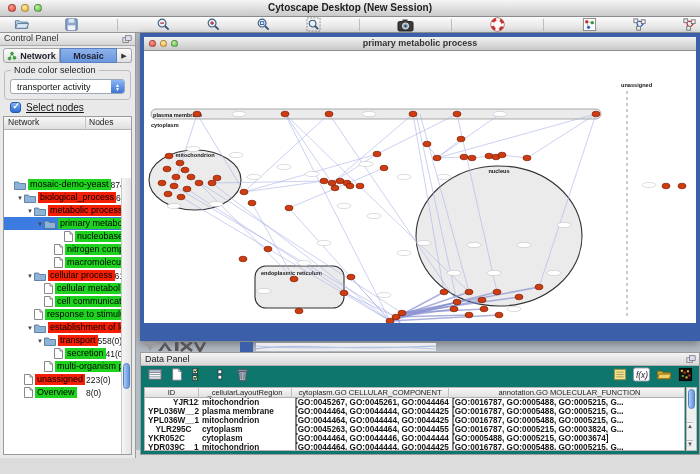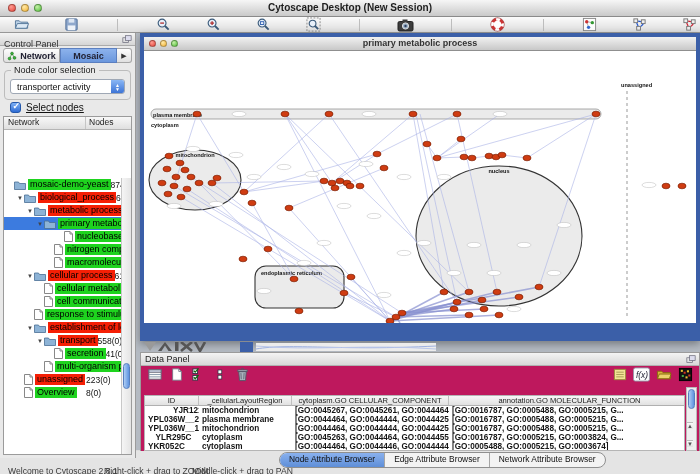--- a/index.html
+++ b/index.html
@@ -14,21 +14,21 @@
   .light.green{background:radial-gradient(circle at 35% 30%,#c5f0a8,#53bf3b);}
   
   .toolbar{position:absolute;left:0;top:17px;width:700px;height:16px;background:linear-gradient(#fbfbfb,#dddddd);border-bottom:1px solid #979797;display:flex;align-items:center;padding-left:12px;box-sizing:border-box;gap:31px;}
   .tbi{width:19px;height:15px;display:flex;align-items:center;justify-content:center;flex:0 0 auto;}
   .sep{width:1px;height:12px;background:#bdbdbd;margin:0 5px;flex:0 0 auto;}
   .search-label{font-size:9.5px;color:#222;margin:0 4px 0 8px;}
   .search-input{width:60px;height:12px;border:1px solid #9aa3af;border-radius:3px;font-size:9px;padding:0 3px;background:#fff;}
   .dd-arrow-btn{width:13px;height:13px;border:1px solid #9aa3af;border-left:none;background:linear-gradient(#fdfdfd,#dcdcdc);font-size:6px;color:#444;display:flex;align-items:center;justify-content:center;}
   
   .control-panel{position:absolute;left:0;top:33px;width:136px;height:425px;background:#e9e9e9;border-right:1px solid #9b9b9b;box-sizing:border-box;z-index:5;}
-  .cp-header{position:absolute;left:0;top:0;right:0;height:13px;background:linear-gradient(#f3f3f3,#d5d5d5);border-bottom:1px solid #ababab;font-size:9px;color:#333;padding:6px 4px;box-sizing:border-box;}
+  .cp-header{position:absolute;left:0;top:0;right:0;height:13px;background:linear-gradient(#f3f3f3,#d5d5d5);border-bottom:1px solid #ababab;font-size:9px;color:#333;padding:0 4px;box-sizing:border-box;}
   .float-ic{position:absolute;right:3px;top:2px;}
   .cp-tabs{position:absolute;left:3px;top:15px;right:3px;height:15px;display:flex;}
   .cp-tab{flex:1;display:flex;align-items:center;justify-content:center;font-size:9px;font-weight:bold;color:#223;background:linear-gradient(#fdfdfd,#e0e0e0);border:1px solid #a5a5a5;box-sizing:border-box;gap:3px;}
   .cp-tab.first{border-radius:3px 0 0 3px;}
   .cp-tab.selected{background:linear-gradient(#8cb2ec,#6b97dd);border-color:#5b7fc0;}
   .cp-tab-arrow{width:14px;border:1px solid #a5a5a5;border-left:none;border-radius:0 3px 3px 0;background:linear-gradient(#fdfdfd,#e0e0e0);font-size:7px;color:#333;display:flex;align-items:center;justify-content:center;}
   .groupbox{position:absolute;left:4px;top:37px;right:4px;height:28px;border:1px solid #bcbcbc;border-radius:4px;}
   .groupbox-legend{position:absolute;left:6px;top:-6px;background:#e9e9e9;padding:0 3px;font-size:9px;color:#222;}
   .dropdown{position:absolute;left:5px;right:5px;top:8px;height:15px;background:#fff;border:1px solid #9fa8b5;border-radius:3px;display:flex;align-items:center;font-size:9px;color:#111;padding-left:6px;box-sizing:border-box;overflow:hidden;}
   .dd-cap{margin-left:auto;width:13px;height:100%;background:linear-gradient(#8ab7f5,#3d74d6);display:flex;flex-direction:column;align-items:center;justify-content:center;color:#fff;}
@@ -56,26 +56,26 @@
   .desktop-bg{position:absolute;left:136px;top:33px;width:564px;height:417px;background:#b4bac2;}
   .net-window{position:absolute;left:140px;top:33px;width:560px;height:308px;background:#3b5fa8;padding:4px;box-sizing:border-box;box-shadow:0 3px 8px rgba(0,0,0,.35);}
   .nw-titlebar{height:14px;background:linear-gradient(#f1f1f1,#c8c8c8);border-bottom:1px solid #8f8f8f;position:relative;box-sizing:border-box;}
   .nw-title{position:absolute;left:0;right:0;top:0;text-align:center;font-size:9px;font-weight:bold;color:#333;line-height:13px;}
   .nw-lights{position:absolute;left:5px;top:3px;display:flex;gap:4px;}
   .nw-lights .light{width:7px;height:7px;}
   .nw-canvas{position:relative;height:272px;background:#fff;overflow:hidden;}
   .nw-canvas svg{position:absolute;left:0;top:0;}
   .watermark{position:absolute;left:140px;top:342px;width:330px;height:10px;z-index:2;}
   
-  .data-panel{position:absolute;left:140px;top:352px;width:560px;height:103px;background:#be185d;border:1px solid #9b9b9b;box-sizing:border-box;z-index:3;}
+  .data-panel{position:absolute;left:140px;top:352px;width:560px;height:103px;background:#0f766e;border:1px solid #9b9b9b;box-sizing:border-box;z-index:3;}
   .dp-header{position:absolute;left:0;top:0;right:0;height:13px;background:linear-gradient(#f4f4f4,#d8d8d8);border-bottom:1px solid #b0b0b0;font-size:9px;color:#222;padding:1px 4px;box-sizing:border-box;}
   .dp-toolbar{position:absolute;left:0;top:13px;right:0;height:21px;display:flex;padding:0 5px;gap:5px;box-sizing:border-box;}
   .dp-right{margin-left:auto;display:flex;gap:5px;}
   .dpi{width:17px;height:16px;display:flex;align-items:center;justify-content:center;}
-  .dp-table{position:absolute;left:3px;right:14px;top:34px;bottom:3px;background:#fff;border:1px solid #b5b5b5;box-sizing:border-box;overflow:hidden;margin-top:8px;}
+  .dp-table{position:absolute;left:3px;right:14px;top:34px;bottom:3px;background:#fff;border:1px solid #b5b5b5;box-sizing:border-box;overflow:hidden;}
   .dt-header{display:flex;height:10px;}
   .dt-th{font-size:7.6px;text-align:center;background:linear-gradient(#f7f7f7,#e1e1e1);border-right:1px solid #c0c0c0;border-bottom:1px solid #b0b0b0;color:#222;overflow:hidden;white-space:nowrap;box-sizing:border-box;line-height:10px;flex:0 0 auto;}
   .dt-row{display:flex;height:9px;}
   .dt-td{font-size:8.2px;color:#141414;padding-left:3px;white-space:nowrap;overflow:hidden;box-sizing:border-box;line-height:9.5px;font-weight:bold;flex:0 0 auto;}
   .dp-vscroll{position:absolute;right:2px;top:34px;bottom:3px;width:11px;background:#efefef;border:1px solid #bbb;box-sizing:border-box;}
   .dp-vthumb{position:absolute;left:1px;right:1px;top:1px;height:18px;border-radius:4px;background:linear-gradient(90deg,#aecdf4,#5e93e0);border:1px solid #577fbe;}
   .dp-arrows{position:absolute;left:0;right:0;bottom:0;}
   .dp-arr{height:11px;border-top:1px solid #bbb;font-size:6px;color:#555;text-align:center;line-height:11px;background:linear-gradient(#fafafa,#e2e2e2);}
   
   .statusbar{position:absolute;left:0;top:451px;width:700px;height:23px;background:#e4e4e4;z-index:4;}
@@ -766,24 +766,14 @@
     </div>
     <div class="dp-vscroll">
       <span class="dp-vthumb"></span>
       <span class="dp-arrows">
         <span class="dp-arr">▲</span>
         <span class="dp-arr">▼</span>
       </span>
     </div>
   </div>
 
-  <div class="statusbar">
-    <div class="bottom-tabs" id="bottom-tabs">
-        <span class="bt selected">Node Attribute Browser</span>
-        <span class="bt">Edge Attribute Browser</span>
-        <span class="bt">Network Attribute Browser</span>
-      </div>
-    <span class="status-text st-welcome">Welcome to Cytoscape 2.8.1</span>
-    <span class="status-text st-zoom">Right-click + drag to ZOOM</span>
-    <span class="status-text st-pan">Middle-click + drag to PAN</span>
-  </div>
 
 </div>
 
 </body></html>

